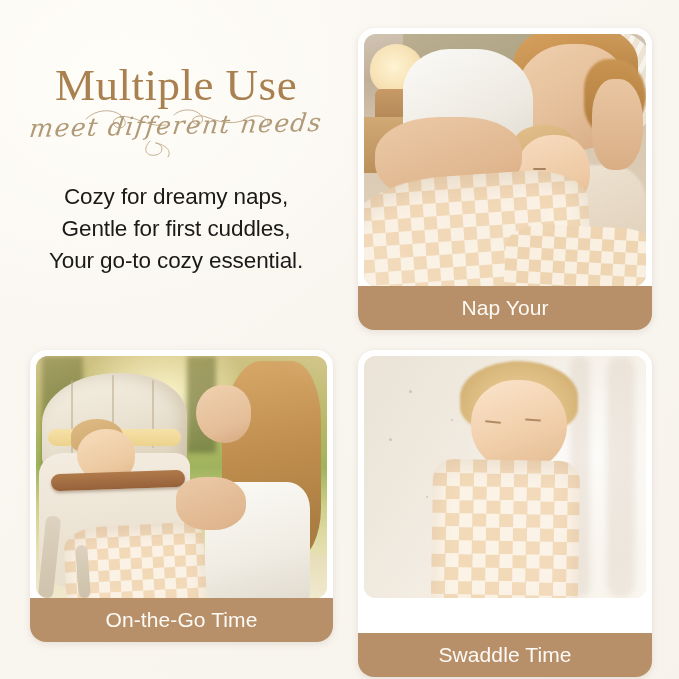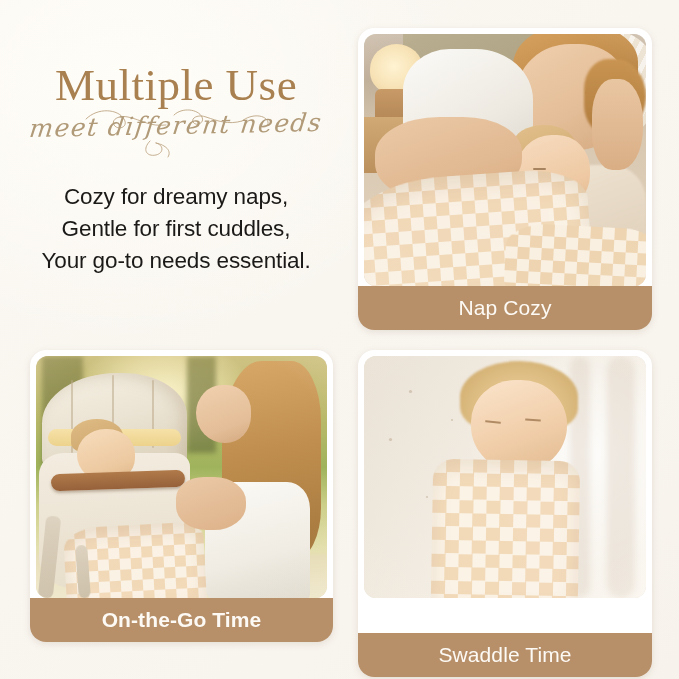--- a/index.html
+++ b/index.html
@@ -106,21 +106,21 @@
     display: flex;
     align-items: center;
     justify-content: center;
     font-size: 21px;
     letter-spacing: 0.1px;
   }
 
   
   #card-nap       { left: 358px; top: 28px;  width: 294px; height: 302px; }
   #card-nap .photo     { height: 252px; }
-  #card-onthego   { left: 30px;  top: 350px; width: 303px; height: 292px; font-weight: bold; }
+  #card-onthego   { left: 30px;  top: 350px; width: 303px; height: 292px; }
   #card-onthego .photo { height: 242px; }
   #card-swaddle   { left: 358px; top: 350px; width: 294px; height: 327px; }
   #card-swaddle .photo { height: 242px; }
 
   .scene { position: absolute; inset: 0; }
 
   
   .nap-bg {
     position: absolute; inset: 0;
     background:
@@ -397,21 +397,21 @@
           <path d="M104 36 C96 44, 100 52, 110 50 C118 48, 118 40, 110 38"></path>
           <path d="M110 38 C120 40, 126 46, 122 52"></path>
         </g>
       </svg>
       <span class="script-sub">meet different needs</span>
     </div>
 
     <div class="body-lines">
       <div class="ln">Cozy for dreamy naps,</div>
       <div class="ln">Gentle for first cuddles,</div>
-      <div class="ln">Your go-to needs essential.</div>
+      <div class="ln">Your go-to cozy essential.</div>
     </div>
   </div>
 
   <div class="card" id="card-nap">
     <div class="photo">
       <div class="scene">
         <div class="nap-bg"></div>
         <div class="nap-headboard"></div>
         <div class="nap-lamp"></div>
         <div class="nap-lampbase"></div>
@@ -427,21 +427,21 @@
         <div class="baby-hair"></div>
         <div class="baby-head"></div>
         <div class="baby-eye" style="left:60%; top:53%; width:13px;"></div>
         <div class="mom-arm"></div>
         <div class="ring"></div>
         <div class="blanket"></div>
         <div class="blanket2"></div>
         <div class="soft-overlay"></div>
       </div>
     </div>
-    <div class="caption">Nap Cozy</div>
+    <div class="caption">Nap Your</div>
   </div>
 
   <div class="card" id="card-onthego">
     <div class="photo">
       <div class="scene">
         <div class="go-bg"></div>
         <div class="go-sun"></div>
         <div class="go-tree" style="left:2%; top:0%; width:14%; height:46%;"></div>
         <div class="go-tree" style="left:52%; top:0%; width:10%; height:40%;"></div>
         <div class="go-path"></div>

